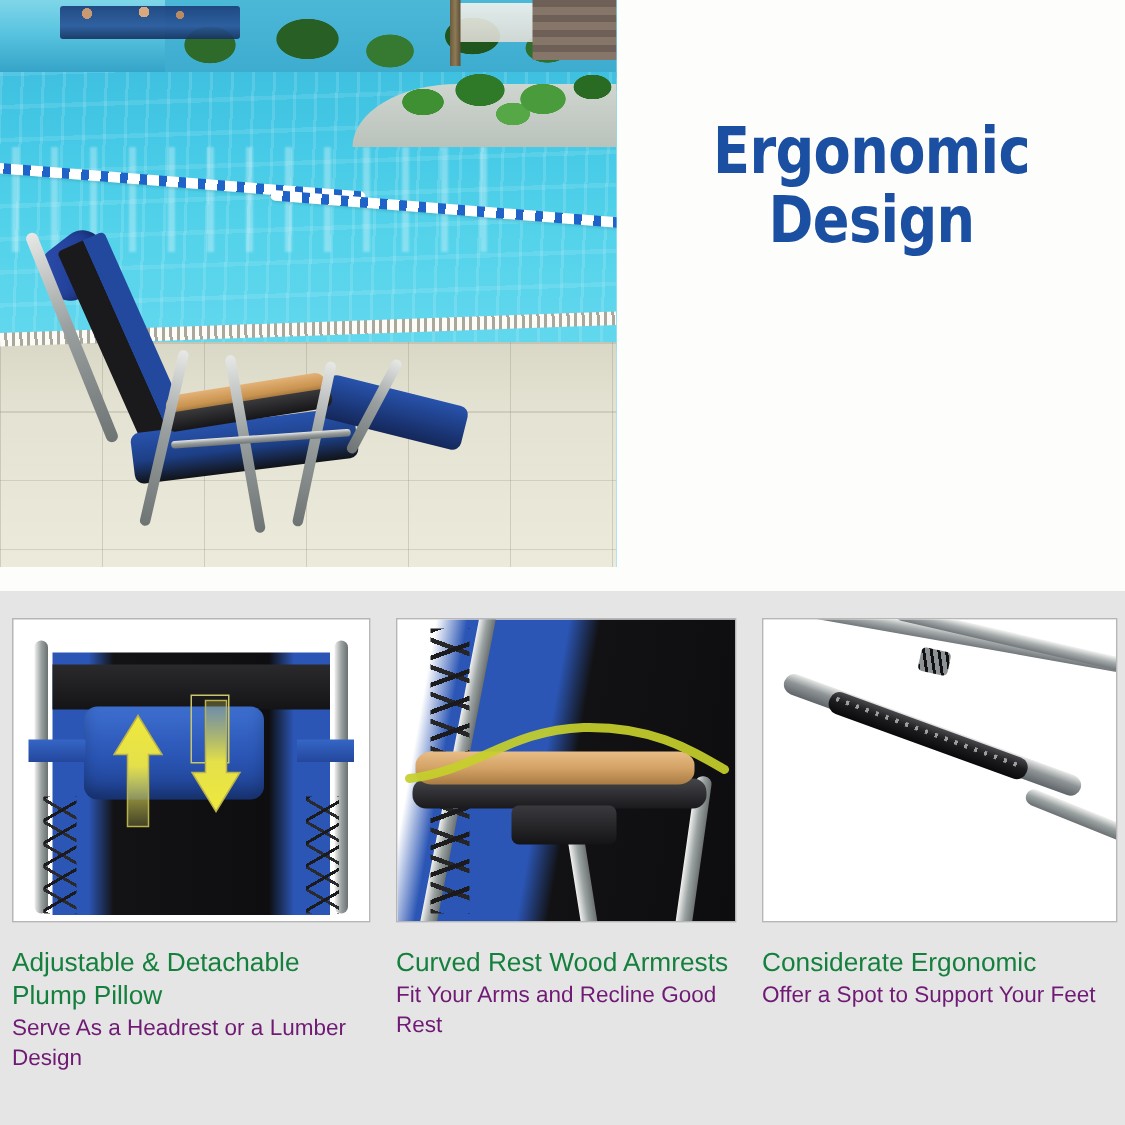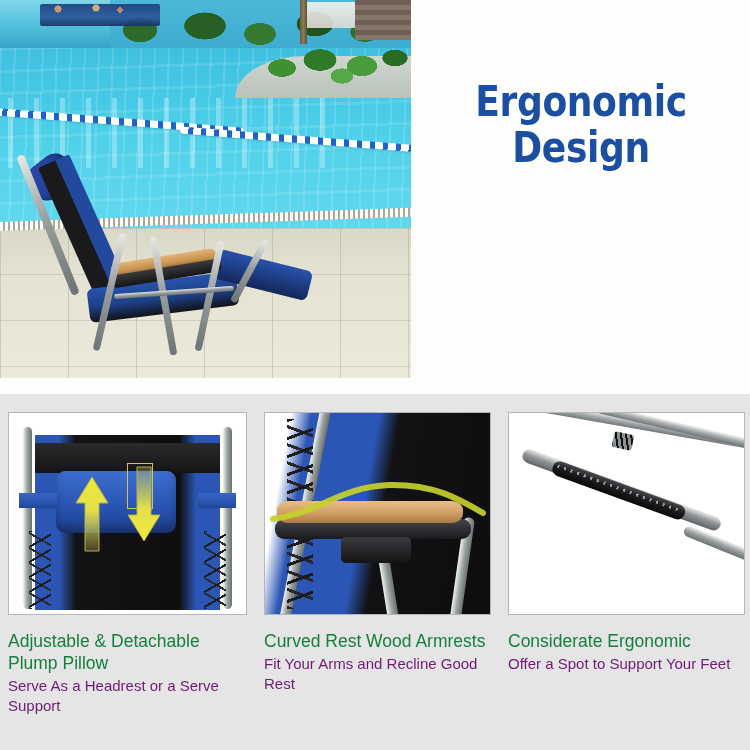--- a/index.html
+++ b/index.html
@@ -391,21 +391,21 @@
               <stop offset="0" stop-color="#d8d45c" stop-opacity=".25"></stop>
               <stop offset="55%" stop-color="#e4e04a"></stop>
               <stop offset="100%" stop-color="#efe93c"></stop>
             </linearGradient>
               </defs>
             <polygon points="17,76 33,50 24,50 24,2 10,2 10,50 1,50" fill="url(#gd)" stroke="#b9b24a" stroke-width="1"></polygon>
           </svg>
         </div>
         <div class="caption">
           <div class="cap-title">Adjustable &amp; Detachable Plump Pillow</div>
-          <div class="cap-body">Serve As a Headrest or a Serve Support</div>
+          <div class="cap-body">Serve As a Headrest or a Lumber Design</div>
         </div>
       </div>
 
       <div class="card card-2">
         <div class="thumb">
           <div class="t2-bg"></div>
           <div class="t2-tube1"></div>
           <div class="t2-lace"></div>
           <div class="t2-tube2"></div>
           <div class="t2-tube3"></div>

